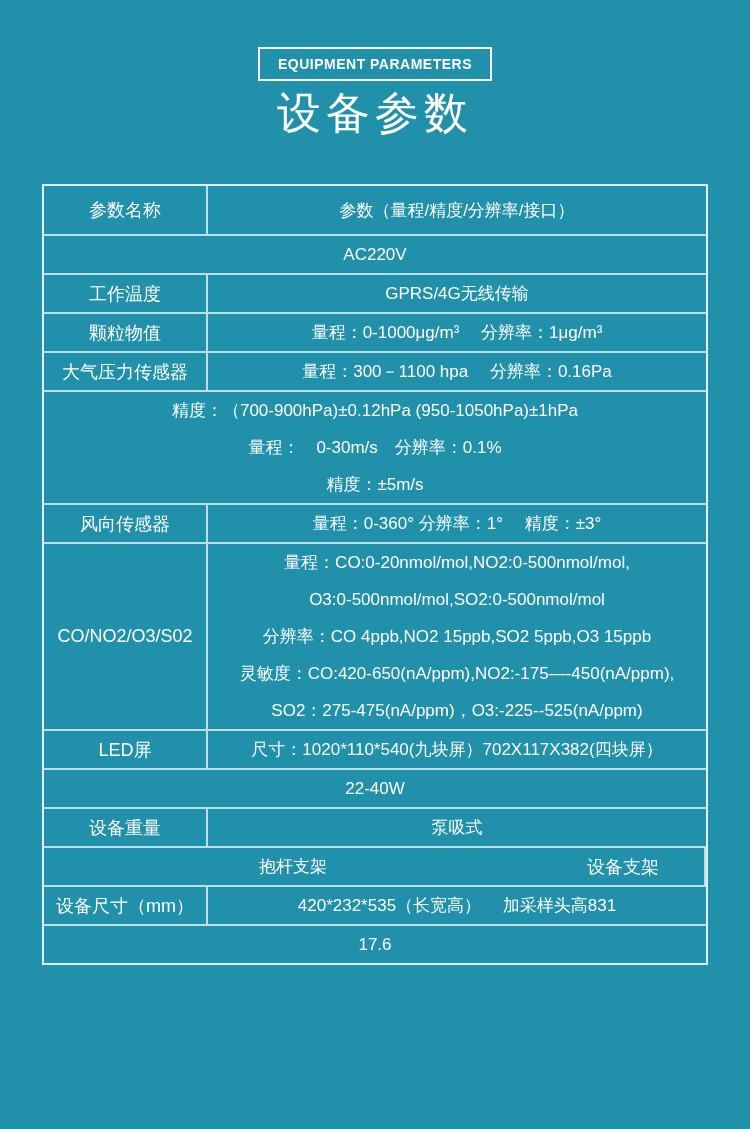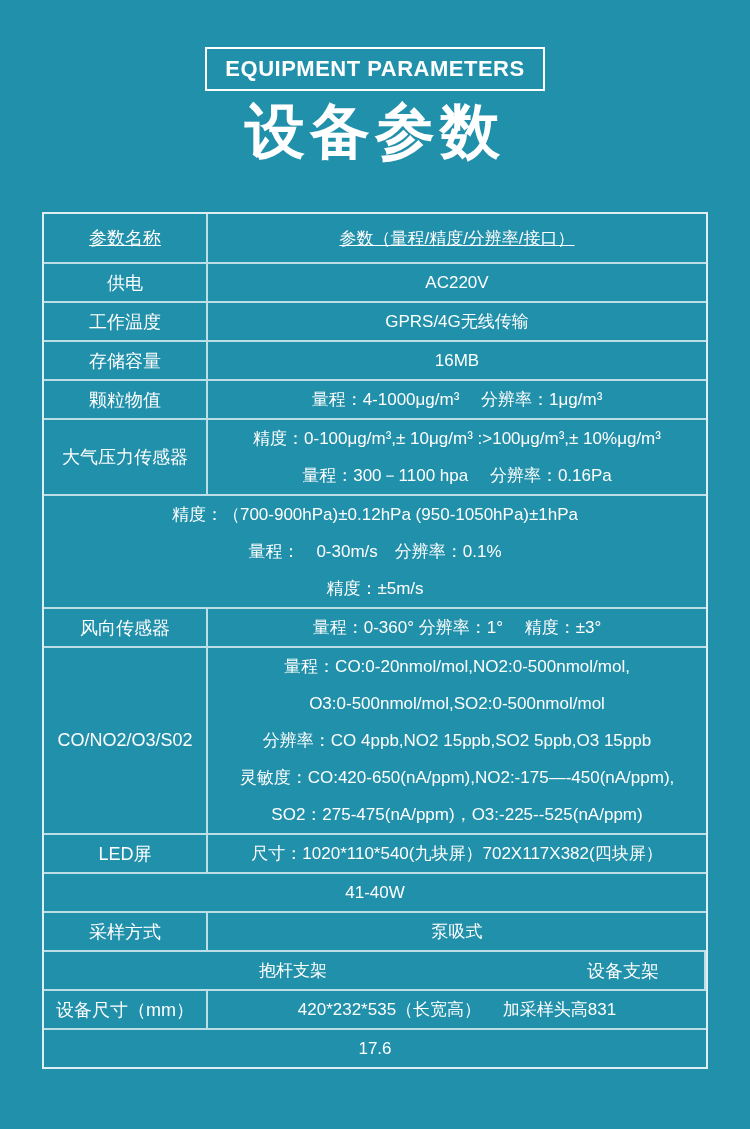--- a/index.html
+++ b/index.html
@@ -15,47 +15,46 @@
     overflow: hidden;
   }
   .header {
     padding-top: 47px;
     text-align: center;
   }
   .badge {
     display: inline-block;
     border: 2px solid #FFFFFF;
     padding: 7px 18px;
-    font-size: 22px;
+    font-size: 14px;
     font-weight: bold;
     letter-spacing: 0.5px;
     color: #FFFFFF;
   }
   .title {
     margin-top: 8px;
     text-align: center;
-    font-size: 60px;
-    font-weight: bold;
+    font-size: 44px;
+    font-weight: normal;
     letter-spacing: 5px;
     color: #FFFFFF;
     line-height: 1.1;
   }
   .ptable {
     width: 662px;
     margin: 47px auto 0 auto;
     border: 2px solid rgba(255,255,255,0.85);
   }
   .row {
     display: flex;
     align-items: stretch;
     border-top: 2px solid rgba(255,255,255,0.70);
   }
   .row:first-child {
     border-top: none;
-    text-decoration: underline;
   }
   .row.header-row .cell {
     min-height: 48px;
   }
   .label-cell {
     flex: 0 0 164px;
     width: 164px;
     border-right: 2px solid rgba(255,255,255,0.70);
     display: flex;
     align-items: center;
@@ -91,47 +90,39 @@
 <div class="title">设备参数</div>
 
 <div class="ptable">
     <div class="row header-row">
       <div class="cell label-cell">参数名称</div>
       <div class="cell value-cell">
         <div class="value-line">参数（量程/精度/分辨率/接口）</div>
       </div>
     </div>
     <div class="row">
-      <div class="cell label-cell">供电</div>
       <div class="cell value-cell">
         <div class="value-line">AC220V</div>
       </div>
     </div>
     <div class="row">
       <div class="cell label-cell">工作温度</div>
       <div class="cell value-cell">
         <div class="value-line">GPRS/4G无线传输</div>
       </div>
     </div>
     <div class="row">
-      <div class="cell label-cell">存储容量</div>
-      <div class="cell value-cell">
-        <div class="value-line">16MB</div>
-      </div>
-    </div>
-    <div class="row">
       <div class="cell label-cell">颗粒物值</div>
       <div class="cell value-cell">
-        <div class="value-line">量程：4-1000μg/m³　 分辨率：1μg/m³</div>
+        <div class="value-line">量程：0-1000μg/m³　 分辨率：1μg/m³</div>
       </div>
     </div>
     <div class="row">
       <div class="cell label-cell">大气压力传感器</div>
       <div class="cell value-cell">
-        <div class="value-line">精度：0-100μg/m³,± 10μg/m³ :&gt;100μg/m³,± 10%μg/m³</div>
         <div class="value-line">量程：300－1100 hpa　 分辨率：0.16Pa</div>
       </div>
     </div>
     <div class="row">
       <div class="cell value-cell">
         <div class="value-line">精度：（700-900hPa)±0.12hPa (950-1050hPa)±1hPa</div>
         <div class="value-line">量程：　0-30m/s　分辨率：0.1%</div>
         <div class="value-line">精度：±5m/s</div>
       </div>
     </div>
@@ -152,25 +143,25 @@
       </div>
     </div>
     <div class="row">
       <div class="cell label-cell">LED屏</div>
       <div class="cell value-cell">
         <div class="value-line">尺寸：1020*110*540(九块屏）702X117X382(四块屏）</div>
       </div>
     </div>
     <div class="row">
       <div class="cell value-cell">
-        <div class="value-line">41-40W</div>
+        <div class="value-line">22-40W</div>
       </div>
     </div>
     <div class="row">
-      <div class="cell label-cell">采样方式</div>
+      <div class="cell label-cell">设备重量</div>
       <div class="cell value-cell">
         <div class="value-line">泵吸式</div>
       </div>
     </div>
     <div class="row">
       <div class="cell value-cell">
         <div class="value-line">抱杆支架</div>
       </div>
       <div class="cell label-cell">设备支架</div>
     </div>

